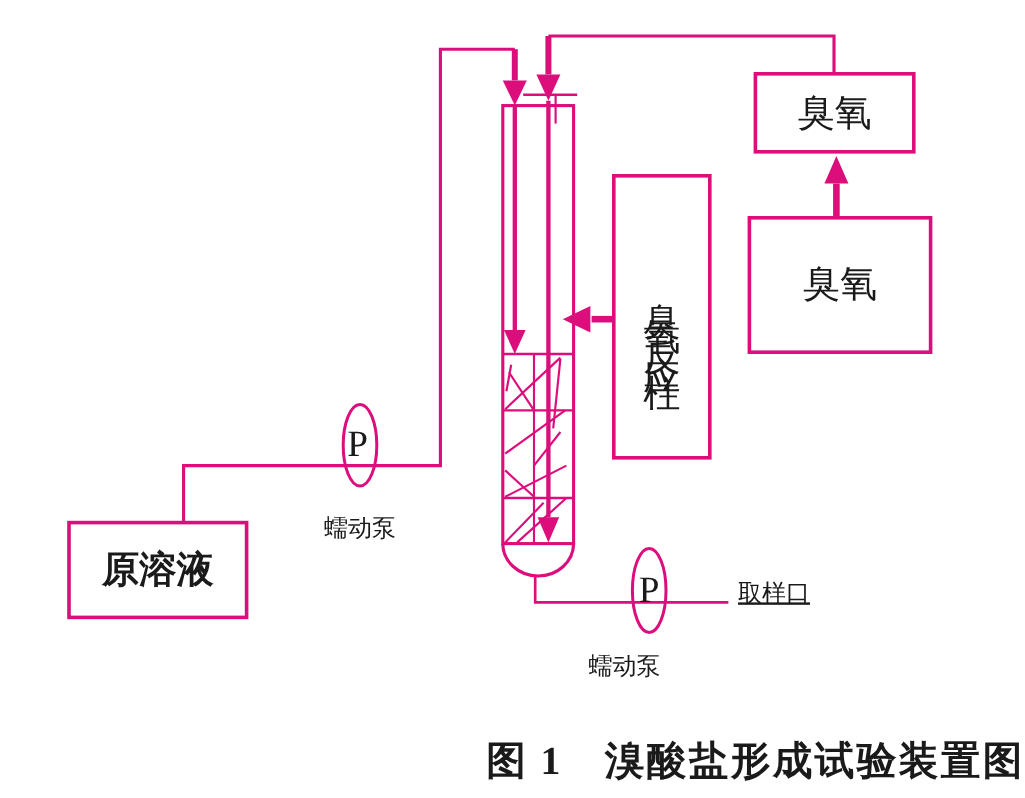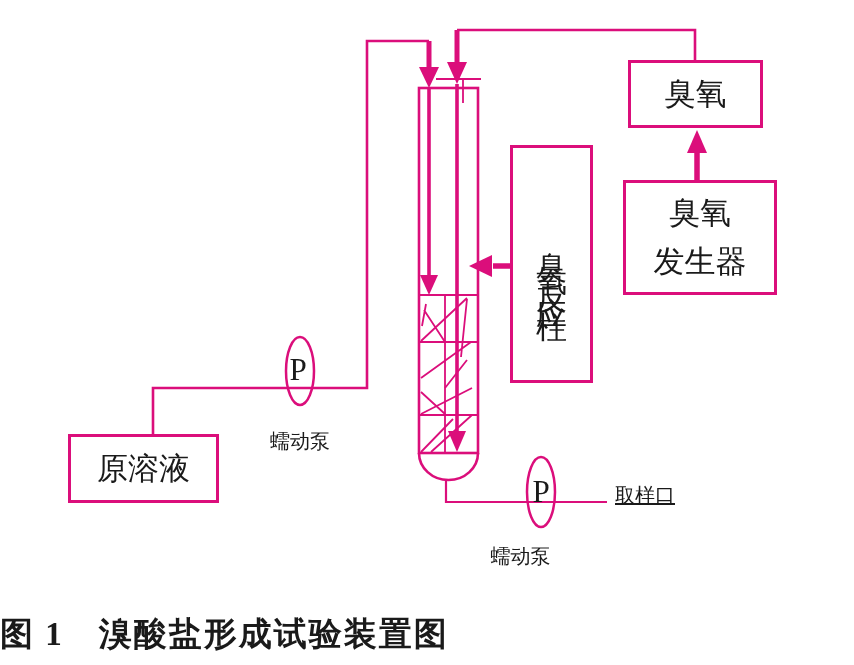--- a/index.html
+++ b/index.html
@@ -25,21 +25,21 @@
   .vertical-label{
     writing-mode:vertical-rl;text-orientation:upright;
     letter-spacing:15px;font-size:31px;line-height:1;
   }
   .annotation{position:absolute;font-size:20px;line-height:1.1;white-space:nowrap;}
   .pump-symbol{
     position:absolute;width:36px;text-align:center;
     font-size:31px;line-height:1;
   }
   .caption{
-    position:absolute;left:0;right:0;top:612px;text-align:left;
+    position:absolute;left:0;right:0;top:612px;text-align:right;
     font-size:33px;font-weight:bold;letter-spacing:2px;
   }
 </style>
 </head>
 <body>
 
 <div class="stage">
 
   <svg class="linework" width="854" height="665" viewBox="0 0 854 665">
 
@@ -75,31 +75,30 @@
     <path class="line" stroke-width="5.5" d="M697 180 V153"></path>
     <polygon class="fillhead" points="697,130 687,153 707,153"></polygon>
 
     <path class="line" stroke-width="5.5" d="M510 266 H493"></path>
     <polygon class="fillhead" points="469,266 492,255 492,277"></polygon>
 
     <ellipse class="line" stroke-width="2.5" cx="300" cy="371" rx="14" ry="34"></ellipse>
     <ellipse class="line" stroke-width="2.5" cx="541" cy="492" rx="14" ry="35"></ellipse>
   </svg>
 
-  <div class="box" style="left:68px;top:434px;width:151px;height:69px;">
+  <div class="box" style="left:56px;top:434px;width:151px;height:82px;font-weight:bold;">
     <span>原溶液</span>
   </div>
 
   <div class="box" style="left:628px;top:60px;width:135px;height:68px;">
     <span>臭氧</span>
   </div>
 
   <div class="box box-gen" style="left:623px;top:180px;width:154px;height:115px;">
     <div>臭氧</div>
-    <div>发生器</div>
   </div>
 
   <div class="box" style="left:510px;top:145px;width:83px;height:238px;">
     <span class="vertical-label">臭氧反应柱</span>
   </div>
 
   <span class="pump-symbol" style="left:280px;top:354px;">P</span>
   <span class="pump-symbol" style="left:523px;top:476px;">P</span>
 
   <div class="annotation" style="left:240px;top:430px;width:120px;text-align:center;">蠕动泵</div>

